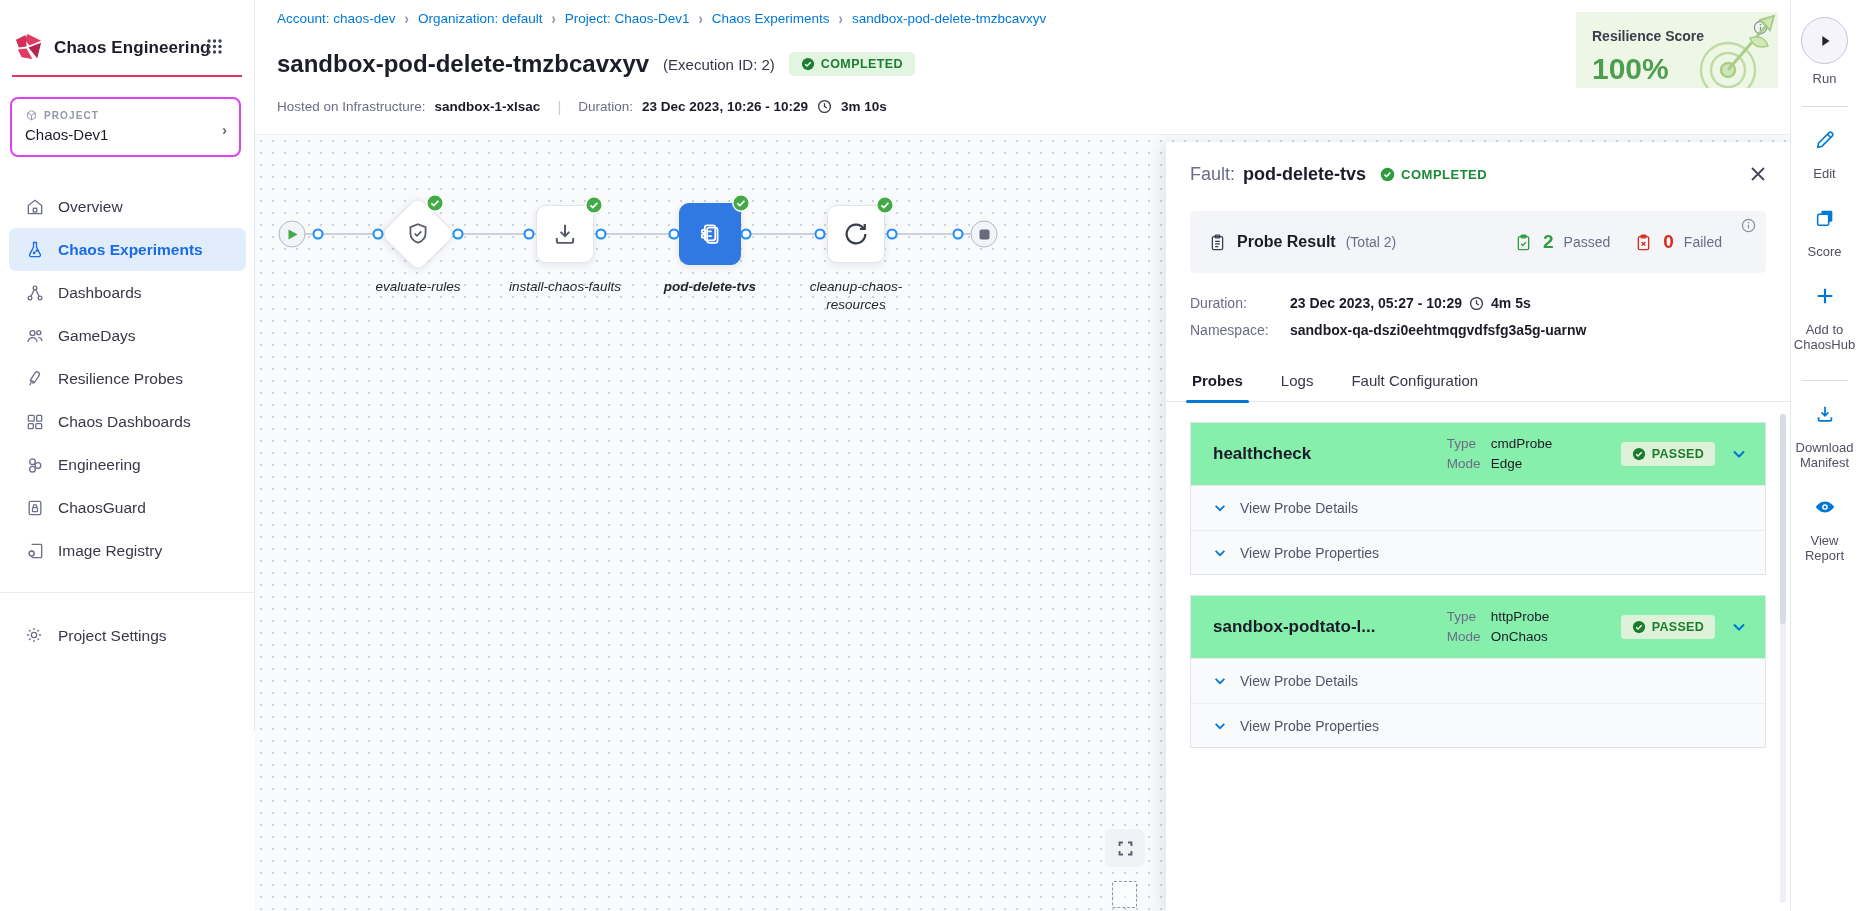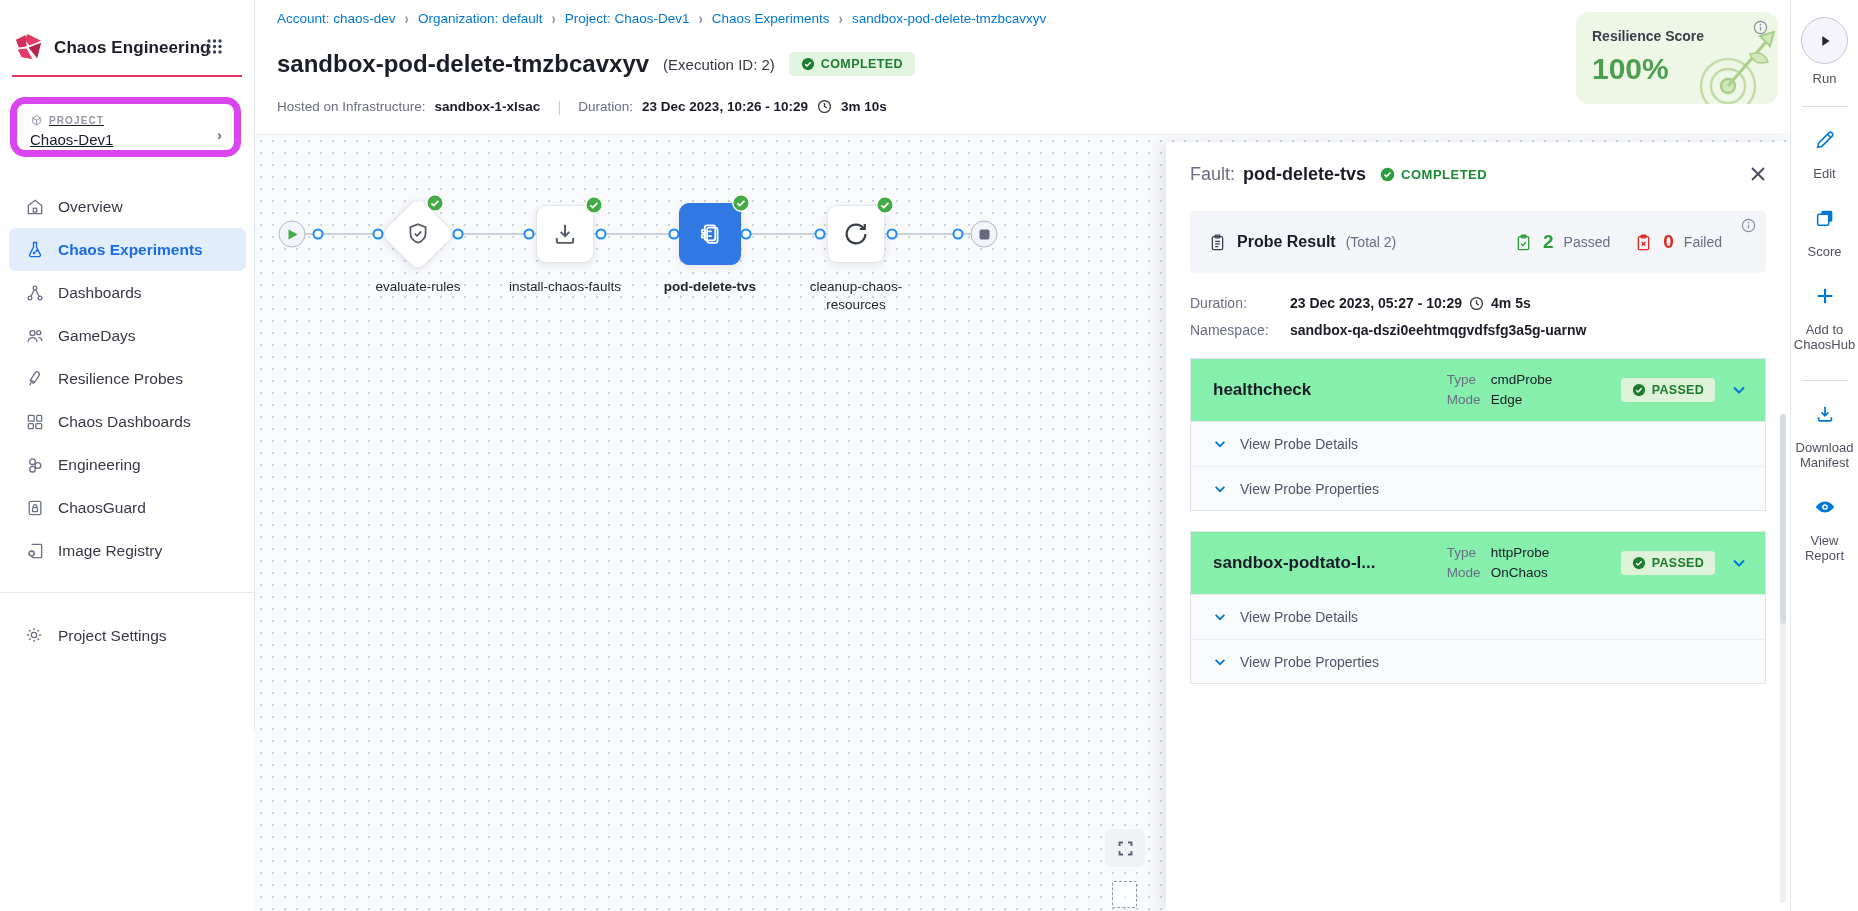--- a/index.html
+++ b/index.html
@@ -7,21 +7,21 @@
   .stage { position:relative; width:1858px; height:911px; overflow:hidden; }
 
   
   .sidebar { position:absolute; left:0; top:0; width:255px; height:731px; background:#fff; border-right:1px solid #e4e6ee; z-index:30; }
   .side-head { position:relative; height:76px; }
   .side-head .logo { position:absolute; left:13px; top:31px; width:31px; height:31px; }
   .side-head .app-title { position:absolute; left:54px; top:38px; font-size:17px; font-weight:700; color:#1c1c28; letter-spacing:.1px; }
   .side-head .grid-icon { position:absolute; right:32px; top:39px; width:15px; height:15px; cursor:pointer; }
   .side-rule { position:absolute; left:12px; right:12px; top:75px; height:2px; background:#e3345f; }
 
-  .proj-card { position:absolute; left:10px; top:97px; width:231px; height:60px; border:7px solid #d946ef; border-radius:15px; background:#fff; cursor:pointer;text-decoration:underline; }
+  .proj-card { position:absolute; left:10px; top:97px; width:231px; height:60px; border:2px solid #d946ef; border-radius:8px; background:#fff; cursor:pointer; }
   .proj-card .proj-row1 { display:flex; align-items:center; gap:6px; margin:10px 0 0 13px; }
   .proj-card .proj-label { font-size:10px; font-weight:700; letter-spacing:1.1px; color:#9496ab; }
   .proj-card .proj-name { margin:4px 0 0 13px; font-size:15px; color:#1c1c28; }
   .proj-card .proj-chev { position:absolute; right:12px; top:22px; color:#6b6d85; font-size:15px; font-weight:700; }
 
   .nav { position:absolute; left:0; top:185px; width:255px; }
   .nav-item { position:relative; display:flex; align-items:center; height:43px; padding-left:24px; gap:13px; cursor:pointer; font-size:15.5px; color:#383946; }
   .nav-item .nicon { width:21px; height:21px; color:#6e7089; flex:0 0 21px; display:flex; align-items:center; justify-content:center; }
   .nav-item.selected { background:#e2edfc; border-radius:7px; margin:0 9px; padding-left:15px; color:#1a6be8; font-weight:600; }
   .nav-item.selected .nicon { color:#1a6be8; }
@@ -37,37 +37,37 @@
   .title-row { position:absolute; left:22px; top:50px; display:flex; align-items:center; gap:14px; }
   .page-title { font-size:24px; font-weight:700; color:#1b1e28; }
   .exec-id { font-size:15px; color:#383946; }
   .status-pill { display:flex; align-items:center; gap:6px; background:#e2f5e1; border-radius:5px; padding:5px 12px; font-size:12.5px; font-weight:700; color:#1d7d30; letter-spacing:.4px; }
   .sub-row { position:absolute; left:22px; top:98px; display:flex; align-items:center; gap:9px; font-size:13.5px; }
   .sub-label { color:#6b6d85; }
   .sub-value { color:#1c1c28; font-weight:600; }
   .sub-sep { color:#c9ccd6; font-size:15px; padding:0 8px; }
   .clock-ic { width:15px; height:15px; color:#383946; }
 
-  .score-card { position:absolute; left:1321px; top:12px; width:202px; height:92px; background:#eef7e6; border-radius:13px; overflow:hidden; }
+  .score-card { position:absolute; left:1321px; top:12px; width:202px; height:76px; background:#eef7e6; border-radius:0; overflow:hidden; }
   .score-card .sc-label { position:absolute; left:16px; top:16px; font-size:14px; font-weight:700; color:#3a3e4c; }
   .score-card .sc-value { position:absolute; left:16px; top:40px; font-size:30px; font-weight:700; color:#4d9e4f; }
   .score-card .sc-info { position:absolute; right:10px; top:8px; width:15px; height:15px; color:#8a8d9f; }
   .score-card .sc-art { position:absolute; right:-6px; bottom:-10px; width:104px; height:86px; opacity:.85; }
 
   
   .rail { position:absolute; left:1790px; top:0; width:68px; height:911px; background:#fff; border-left:1px solid #e4e6ee; z-index:30; display:flex; flex-direction:column; align-items:center; }
   .rail .run-btn { margin-top:17px; width:47px; height:47px; border-radius:50%; background:#f4f4fa; border:1.5px solid #c5c6d6; display:flex; align-items:center; justify-content:center; cursor:pointer; }
   .rail .rail-label { margin-top:7px; font-size:13px; color:#4f5162; text-align:center; line-height:15px; }
   .rail .rail-div { width:46px; height:1px; background:#d9dbe6; margin:20px 0 22px; }
   .rail .rail-btn { display:flex; flex-direction:column; align-items:center; cursor:pointer; margin-bottom:26px; }
   .rail .rail-btn .ricon { width:22px; height:22px; color:#0278d5; margin-bottom:8px; display:flex; align-items:center; justify-content:center; }
 
   
   .canvas { position:absolute; left:255px; top:135px; width:1535px; height:776px; background-color:#f8fafc;
-            background-image:radial-gradient(circle,#c9d2dd 1.1px, transparent 1.1px); background-size:12px 12px; z-index:1; }
+            background-image:radial-gradient(circle,#c9d2dd 1.1px, transparent 1.1px); background-size:12px 12px; z-index:1;font-style:italic; }
   .flow-line { position:absolute; left:37px; top:98px; width:692px; height:2px; background:#ccd0da; }
   .port { position:absolute; width:11px; height:11px; border-radius:50%; background:#fff; border:2.5px solid #1a8cff; transform:translate(-50%,-50%); }
   .term-node { position:absolute; width:27px; height:27px; border-radius:50%; background:#f3f3fa; border:1.5px solid #b4b7c6; transform:translate(-50%,-50%); display:flex; align-items:center; justify-content:center; cursor:pointer; }
   .play-tri { width:0; height:0; border-left:9px solid #42ab45; border-top:5.5px solid transparent; border-bottom:5.5px solid transparent; margin-left:2px; }
   .stop-sq { width:10px; height:10px; background:#686b7e; border-radius:2px; }
   .step-node { position:absolute; width:58px; height:58px; background:#fff; border:1px solid #e3e5ec; border-radius:10px; box-shadow:0 2px 7px rgba(40,41,61,.10); transform:translate(-50%,-50%); display:flex; align-items:center; justify-content:center; cursor:pointer; }
   .step-node.diamond { width:54px; height:54px; transform:translate(-50%,-50%) rotate(45deg); border-radius:9px; }
   .step-node.diamond .unrot { transform:rotate(-45deg); display:flex; align-items:center; justify-content:center; }
   .step-node.selected { background:#3079e2; border-color:#3079e2; width:62px; height:62px; }
   .node-badge { position:absolute; width:18px; height:18px; transform:translate(-50%,-50%); z-index:3; }
@@ -497,20 +497,25 @@
             <path d="M8 4.5V8l2.4 1.6"></path>
           </svg>
         <span>4m 5s</span>
       </span>
     </div>
     <div class="kv-row">
       <span class="kv-label">Namespace:</span>
       <span class="kv-value">sandbox-qa-dszi0eehtmqgvdfsfg3a5g-uarnw</span>
     </div>
 
+    <div class="tabs">
+      <span class="tab active">Probes</span>
+      <span class="tab">Logs</span>
+      <span class="tab">Fault Configuration</span>
+    </div>
 
     <div class="probe-list">
 
       <div class="probe-card">
         <div class="pc-head">
           <span class="pc-name">healthcheck</span>
           <span class="pc-kv">
             <span><span class="k">Type</span><span class="v">cmdProbe</span></span><br>
             <span><span class="k">Mode</span><span class="v">Edge</span></span>
           </span>

